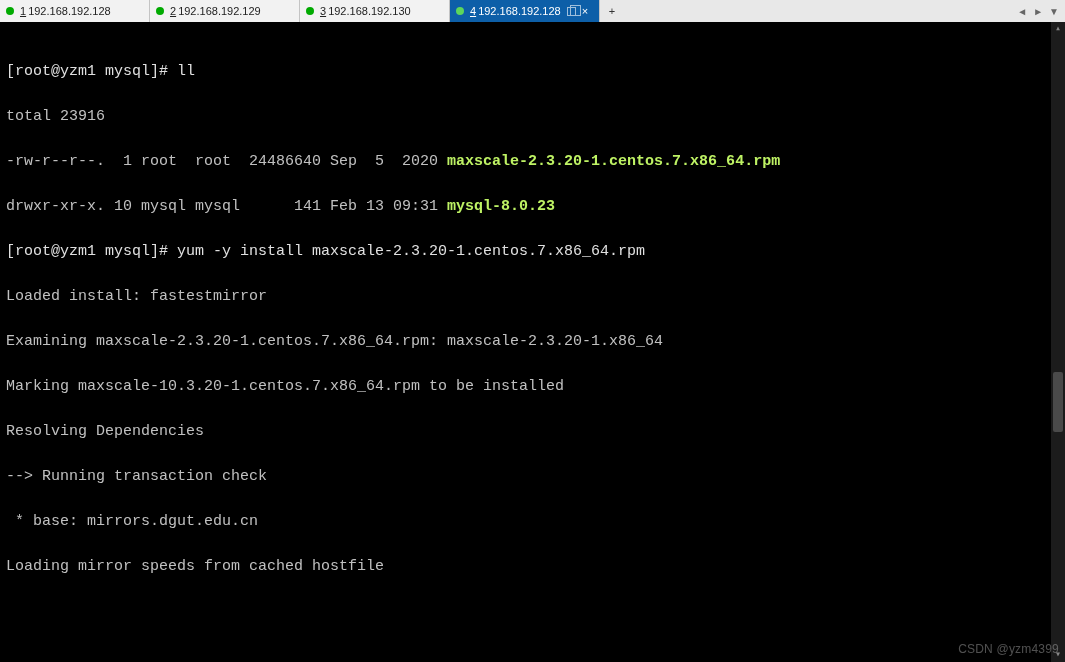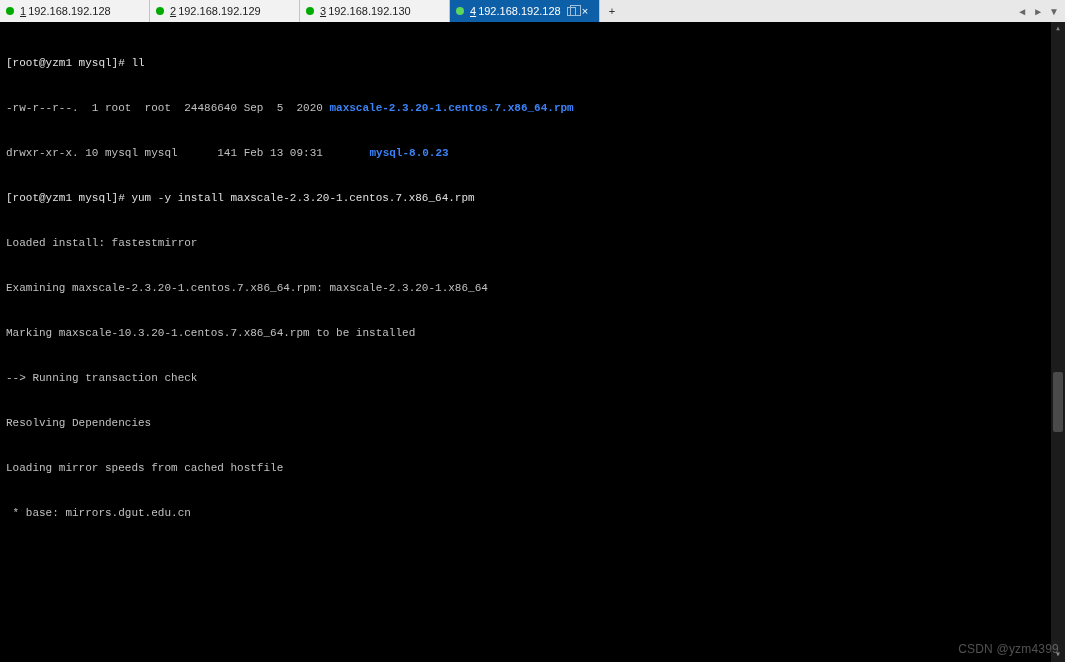--- a/index.html
+++ b/index.html
@@ -64,32 +64,32 @@
     }
     .right-scroll .up, .right-scroll .down {
       position: absolute; left: 0; right: 0; height: 14px; text-align: center;
       color:#888; font-size:10px;
     }
     .right-scroll .up { top: 0; }
     .right-scroll .down { bottom: 0; }
 
     .terminal {
       position: absolute; left: 0; top: 0; right: 14px; bottom: 0;
-      padding: 4px 6px;
+      padding: 12px 6px;
       white-space: pre;
       overflow: hidden;
       line-height: 15px;
-      font-size: 11px;
+      font-size: 15px;
       color: #c0c0c0;
     }
     .row { white-space: pre; }
     .white { color: #e0e0e0; }
     .red { color: #d44; }
-    .cyan { color: #5bc; margin-left: 40px; }
-    .bold { font-weight: bold; color: #3b82f6; }
+    .cyan { color: #5bc; }
+    .bold { font-weight: bold; color: #bef264; }
 
     .watermark {
       position: absolute;
       right: 6px; bottom: 6px;
       color: rgba(200,200,200,0.4);
       font-family: Arial, sans-serif;
       font-size: 12px;
       letter-spacing: 0.2px;
       pointer-events: none;
     }
@@ -124,30 +124,31 @@
   <div class="tabright">
     <span>◄</span>
     <span>►</span>
     <span>▼</span>
   </div>
 </div>
 
 <div class="terminal-wrap">
   <div class="terminal">
     <div class="row"><span class="white">[root@yzm1 mysql]# </span><span class="white">ll</span></div>
+    <div class="row">total 23916</div>
     <div class="row"><span>-rw-r--r--.  1 root  root  24486640 Sep  5  2020 </span><span class="red bold">maxscale-2.3.20-1.centos.7.x86_64.rpm</span></div>
     <div class="row"><span>drwxr-xr-x. 10 mysql mysql      141 Feb 13 09:31 </span><span class="cyan bold">mysql-8.0.23</span></div>
     <div class="row"><span class="white">[root@yzm1 mysql]# </span><span class="white">yum -y install maxscale-2.3.20-1.centos.7.x86_64.rpm</span></div>
     <div class="row">Loaded install: fastestmirror</div>
     <div class="row">Examining maxscale-2.3.20-1.centos.7.x86_64.rpm: maxscale-2.3.20-1.x86_64</div>
     <div class="row">Marking maxscale-10.3.20-1.centos.7.x86_64.rpm to be installed</div>
+    <div class="row">Resolving Dependencies</div>
     <div class="row">--&gt; Running transaction check</div>
-    <div class="row">Resolving Dependencies</div>
+    <div class="row"> * base: mirrors.dgut.edu.cn</div>
     <div class="row">Loading mirror speeds from cached hostfile</div>
-    <div class="row"> * base: mirrors.dgut.edu.cn</div>
     
     
     
     
     
     
     
     
     
     

